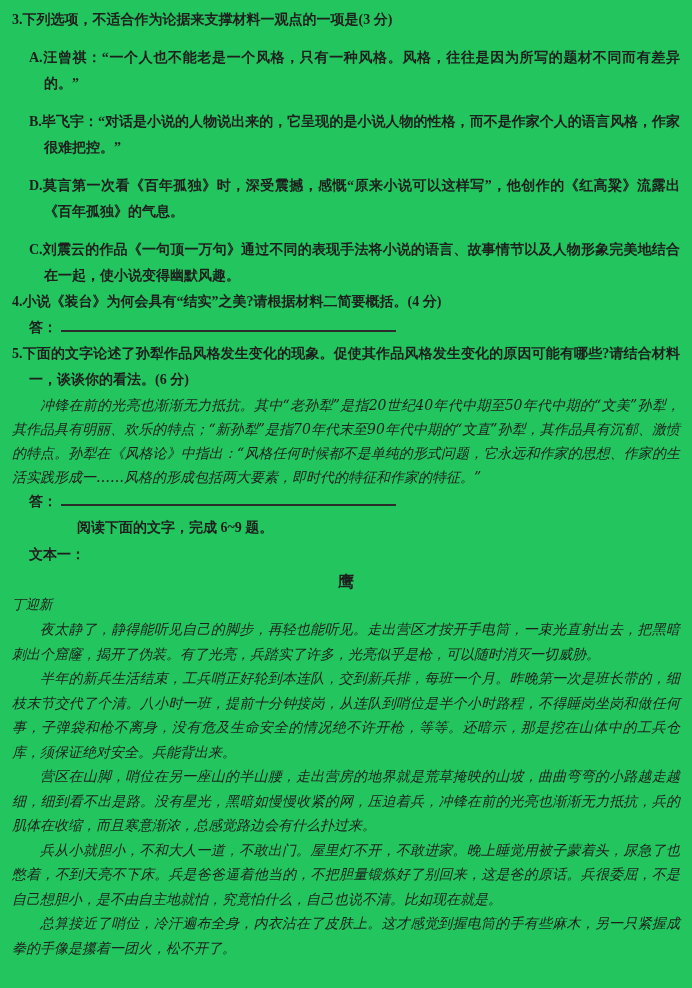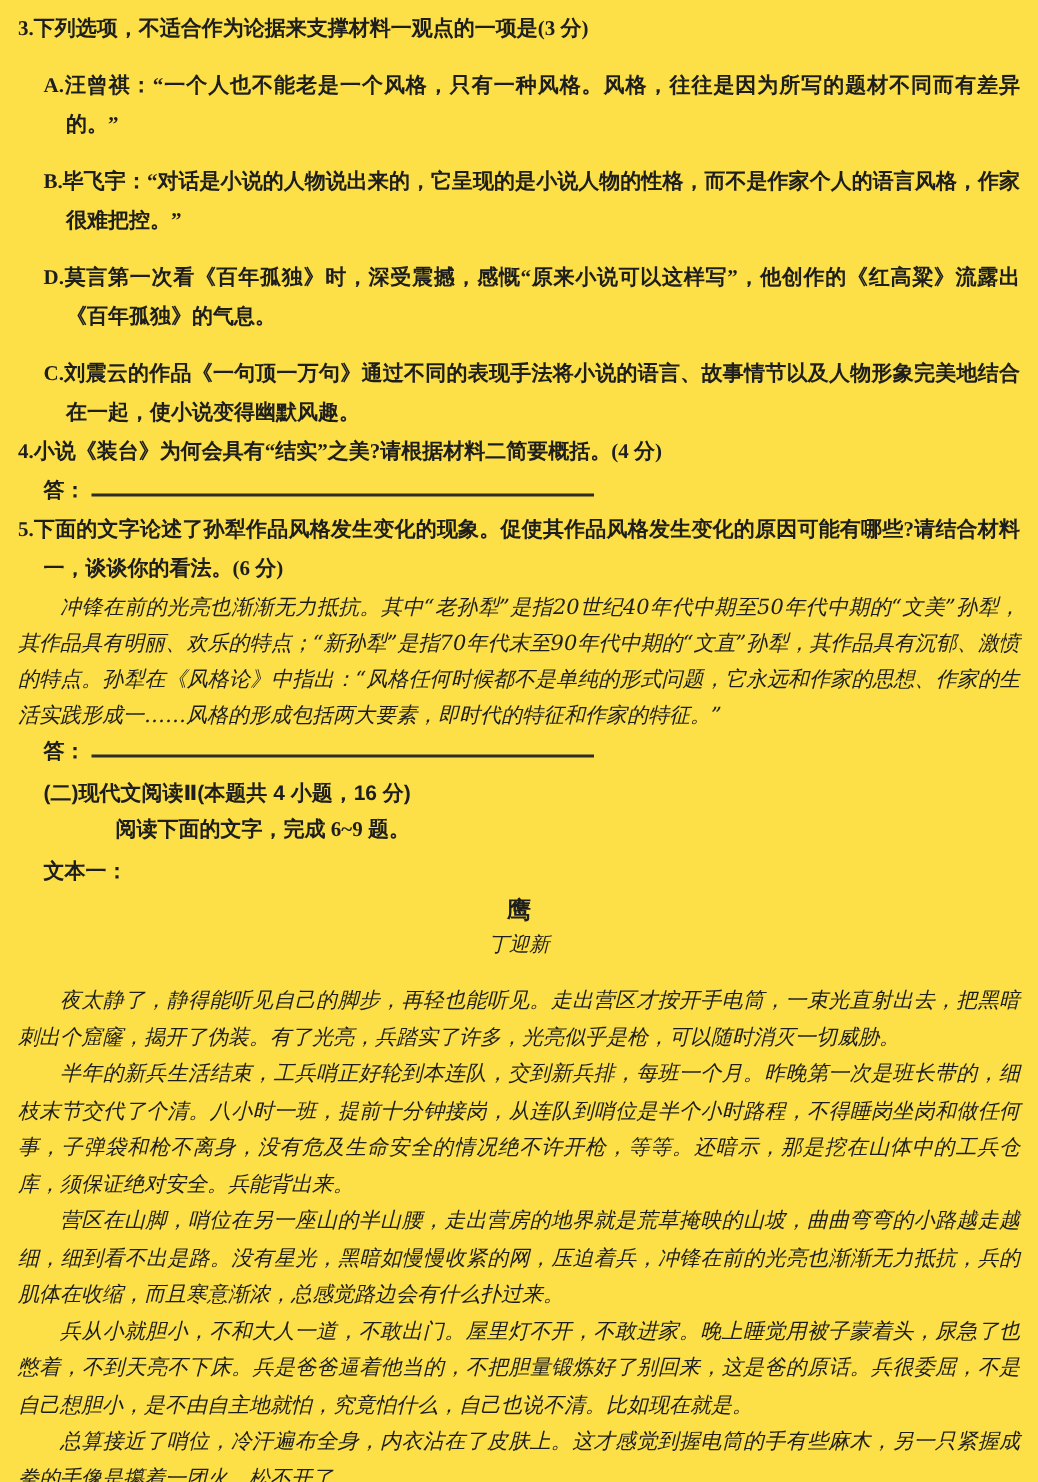--- a/index.html
+++ b/index.html
@@ -2,21 +2,21 @@
 <html><head>
 <meta charset="utf-8">
 <style>
   html, body { margin: 0; padding: 0; background: #ffffff; }
   .page {
     position: relative;
     width: 692px;
     height: 988px;
     box-sizing: border-box;
     padding: 7px 12px 0 12px;
-    background: #fde047;
+    background: #22c55e;
     color: #1e1e1e;
     overflow: hidden;
     font-family: "Liberation Serif", "DejaVu Serif", serif;
     font-size: 14px;
   }
   
   .q-line {
     font-weight: 600;
     line-height: 26px;
     text-align: justify;
@@ -66,24 +66,24 @@
   .section-header { margin-left: 17px; line-height: 26px; }
   .instruction    { margin-left: 17px; line-height: 26px; font-weight: 600; padding-left: 48px; }
   .text-label     { margin-left: 17px; line-height: 26px; }
   .story-title {
     text-align: center;
     font-size: 16px;
     line-height: 25px;
     margin-top: 2px;
   }
   .story-author {
-    text-align: center;
+    text-align: left;
     font-size: 13.5px;
     line-height: 21px;
-    margin-bottom: 14px;
+    margin-bottom: 2px;
   }
   .body-para {
     margin: 0;
     text-indent: 2em;
     line-height: 24.5px;
     text-align: justify;
     font-size: 14px;
   }
   .uline {
     text-decoration: underline;
@@ -113,21 +113,20 @@
 
   <div>
     <div class="q-line hang1">5.下面的文字论述了孙犁作品风格发生变化的现象。促使其作品风格发生变化的原因可能有哪些?请结合材料一，谈谈你的看法。(6 分)</div>
     <p class="kai q5-passage">冲锋在前的光亮也渐渐无力抵抗。其中“老孙犁”是指20世纪40年代中期至50年代中期的“文美”孙犁，其作品具有明丽、欢乐的特点；“新孙犁”是指70年代末至90年代中期的“文直”孙犁，其作品具有沉郁、激愤的特点。孙犁在《风格论》中指出：“风格任何时候都不是单纯的形式问题，它永远和作家的思想、作家的生活实践形成一……风格的形成包括两大要素，即时代的特征和作家的特征。”</p>
     <div class="answer-line">
       <span>答：</span><span class="blank"></span>
     </div>
   </div>
 
   <div>
-    <div class="hei section-header">(二)现代文阅读Ⅱ(本题共 4 小题，16 分)</div>
     <div class="instruction">阅读下面的文字，完成 6~9 题。</div>
     <div class="hei text-label">文本一：</div>
   </div>
 
   <div>
     <div class="hei story-title">鹰</div>
     <div class="kai story-author">丁迎新</div>
 
 
     <p class="kai body-para">夜太静了，静得能听见自己的脚步，再轻也能听见。走出营区才按开手电筒，一束光直射出去，把黑暗刺出个窟窿，揭开了伪装。有了光亮，兵踏实了许多，光亮似乎是枪，可以随时消灭一切威胁。</p>

